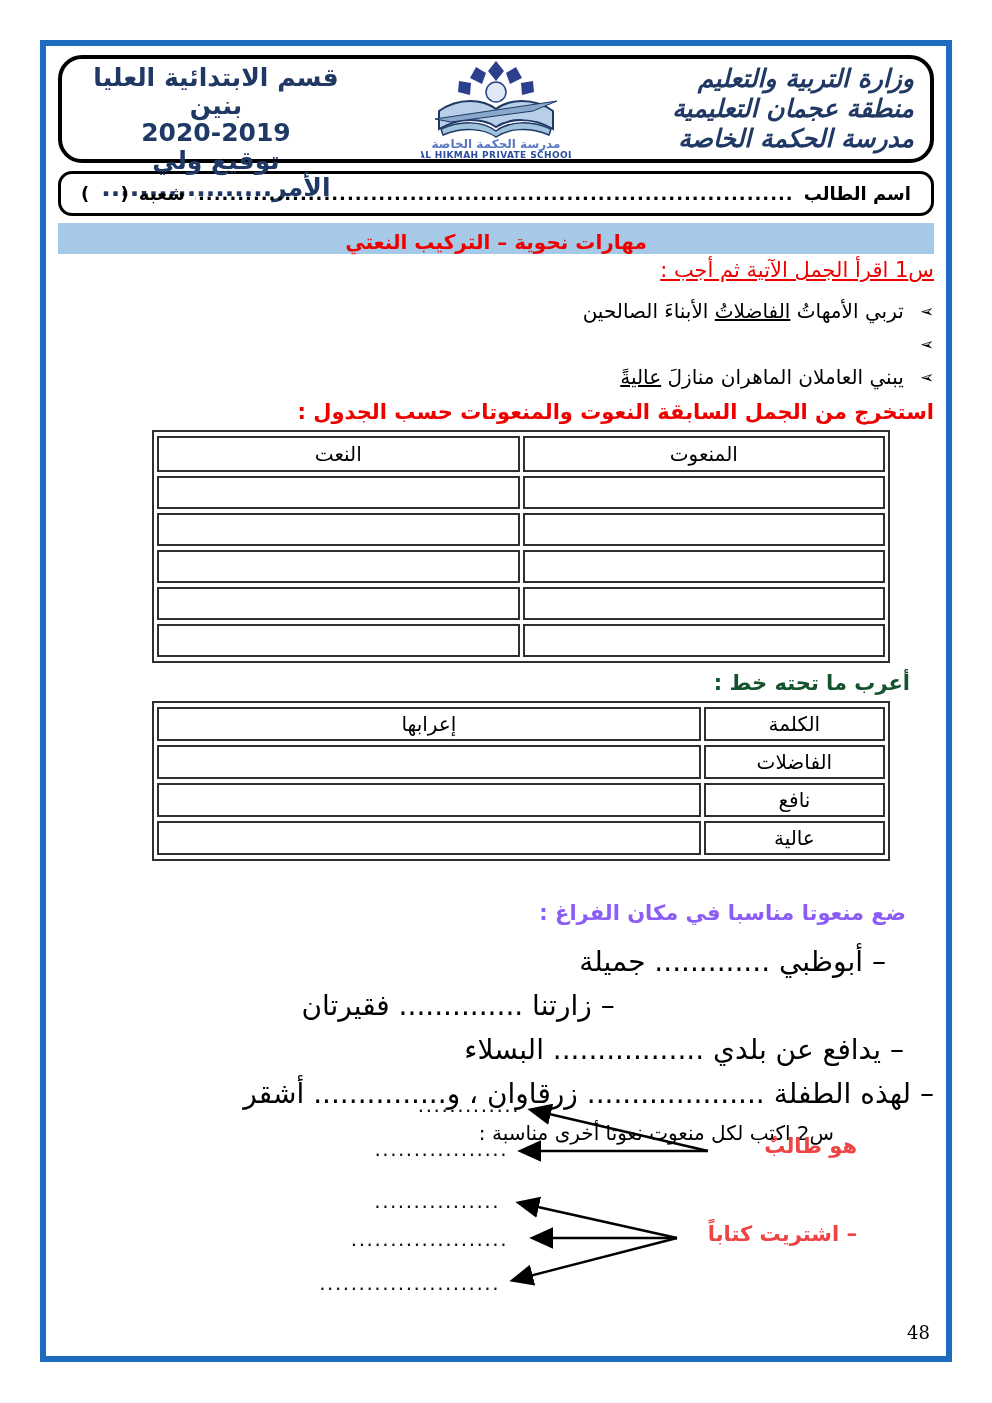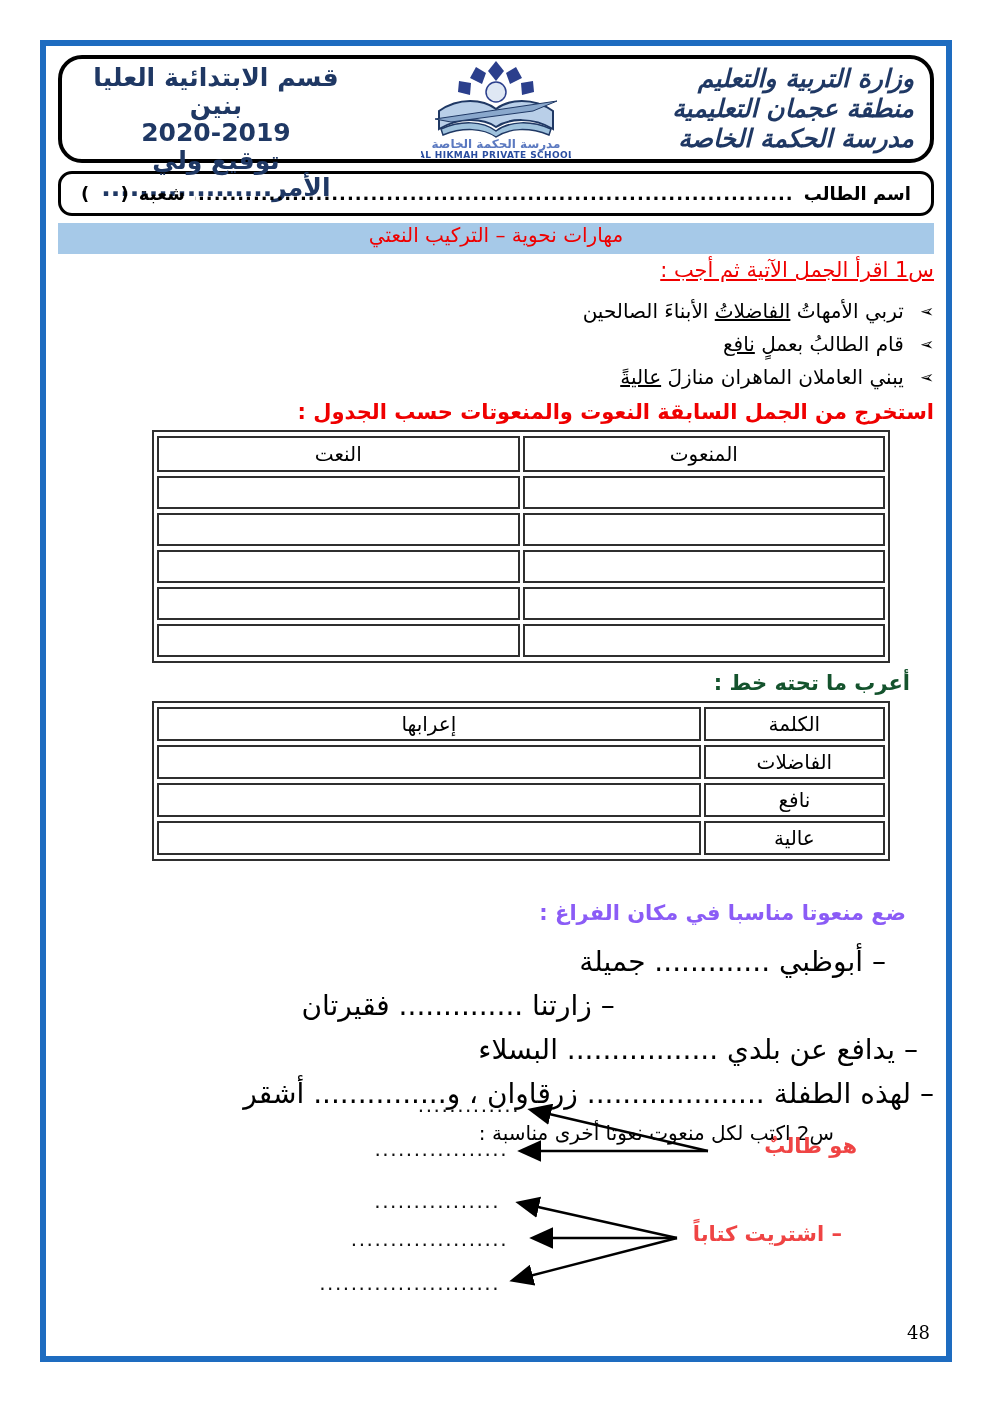--- a/index.html
+++ b/index.html
@@ -15,21 +15,21 @@
   .hdr-center{width:34%;display:flex;align-items:center;justify-content:center;}
   .hdr-left{width:33%;text-align:center;}
   .logo-ar{font-size:12px;font-weight:bold;fill:#5b79c0;}
   .logo-en{font-size:9px;font-weight:bold;fill:#2b4ea0;letter-spacing:.4px;}
 
   
   .student-box{margin-top:8px;border:3px solid #000;border-radius:14px;height:45px;box-sizing:border-box;display:flex;align-items:center;padding:0 20px;font-weight:bold;font-size:18px;gap:10px;}
   .student-dots{flex:1;overflow:hidden;white-space:nowrap;letter-spacing:1px;}
 
   
-  .title-bar{margin-top:7px;height:31px;background:#a6c9e8;display:flex;align-items:flex-start;justify-content:center;font-size:20px;font-weight:normal;color:#ef0000;}
+  .title-bar{margin-top:7px;height:31px;background:#a6c9e8;display:flex;align-items:flex-end;justify-content:center;font-size:20px;font-weight:bold;color:#ef0000;}
 
   .q1-head{margin-top:4px;text-align:right;font-size:21px;font-weight:normal;color:#ef0000;}
   .q1-head .ul{text-decoration:underline;}
 
   .bullets{margin-top:13px;font-size:20px;}
   .bullet-line{display:flex;gap:16px;line-height:33px;align-items:center;}
   .bullet-mark{display:inline-block;transform:scaleX(-1);font-size:17px;}
 
   .red-inst{margin-top:6px;text-align:right;font-size:21px;font-weight:bold;color:#ef0000;}
   .h-i3rab{margin:8px 24px 0 0;text-align:right;font-size:21px;font-weight:bold;color:#14532d;}
@@ -41,21 +41,21 @@
   .t1 th{height:30px;}
   .t1 td{height:27px;}
   .t2 th{height:28px;}
   .t2 td{height:28px;}
   .t2 .kw{width:25%;}
 
   .fill-item{text-align:right;font-size:28px;margin-top:18px;line-height:26px;}
   .fill-item .dots{letter-spacing:1px;}
   .mi1{margin-left:0;margin-right:48px;margin-top:24px;}
   .mi2{margin-right:76px;text-align:center;}
-  .mi3{margin-right:16px;}
+  .mi3{margin-right:30px;}
   .mi4{margin-right:0;}
 
   .q2-head{margin:14px 100px 0 0;text-align:right;font-size:20px;color:#000;}
 
   
   .dg-label{position:absolute;direction:rtl;font-size:21px;font-weight:bold;color:#ef4444;white-space:nowrap;}
   .blank{position:absolute;font-size:20px;letter-spacing:1.5px;color:#111;white-space:nowrap;}
   .arrows{position:absolute;left:0;top:0;width:992px;height:1403px;pointer-events:none;}
   .arrows line{stroke:#000;stroke-width:2.4;}
 
@@ -114,21 +114,20 @@
       <span class="ul">س1 اقرأ الجمل الآتية ثم أجب :</span>
     </div>
 
     <div class="bullets">
       <div class="bullet-line">
         <span class="bullet-mark">➢</span>
         <span><span>تربي الأمهاتُ </span><u>الفاضلاتُ</u><span> الأبناءَ الصالحين</span></span>
       </div>
       <div class="bullet-line">
         <span class="bullet-mark">➢</span>
-        <span><span>قام الطالبُ بعملٍ </span><u>نافع</u><span></span></span>
       </div>
       <div class="bullet-line">
         <span class="bullet-mark">➢</span>
         <span><span>يبني العاملان الماهران منازلَ </span><u>عاليةً</u><span></span></span>
       </div>
     </div>
 
     <div class="red-inst">استخرج من الجمل السابقة النعوت والمنعوتات حسب الجدول :</div>
 
     <table class="wtable t1">
@@ -199,21 +198,21 @@
     </div>
     <div class="fill-item mi4">
       <span>–</span>
       <span>لهذه الطفلة </span><span class="dots">....................</span><span> زرقاوان ، و</span><span class="dots">...............</span><span> أشقر</span>
     </div>
 
     <div class="q2-head">س2 اكتب لكل منعوت نعوتا أخرى مناسبة :</div>
   </div>
 
   <div class="dg-label" style="top:1134px;right:135px;">هو طالبٌ</div>
-  <div class="dg-label" style="top:1222px;right:150px;"><span>–</span> <span>اشتريت كتاباً</span></div>
+  <div class="dg-label" style="top:1222px;right:135px;"><span>–</span> <span>اشتريت كتاباً</span></div>
 
   <div class="blank" style="top:1093px;right:472px;">.............</div>
   <div class="blank" style="top:1137px;right:484px;">.................</div>
   <div class="blank" style="top:1189px;right:492px;">................</div>
   <div class="blank" style="top:1227px;right:484px;">....................</div>
   <div class="blank" style="top:1271px;right:492px;">.......................</div>
 
   <svg class="arrows">
     <defs>
       <marker id="ah" markerWidth="10" markerHeight="9" refX="8" refY="4.5" orient="auto">

